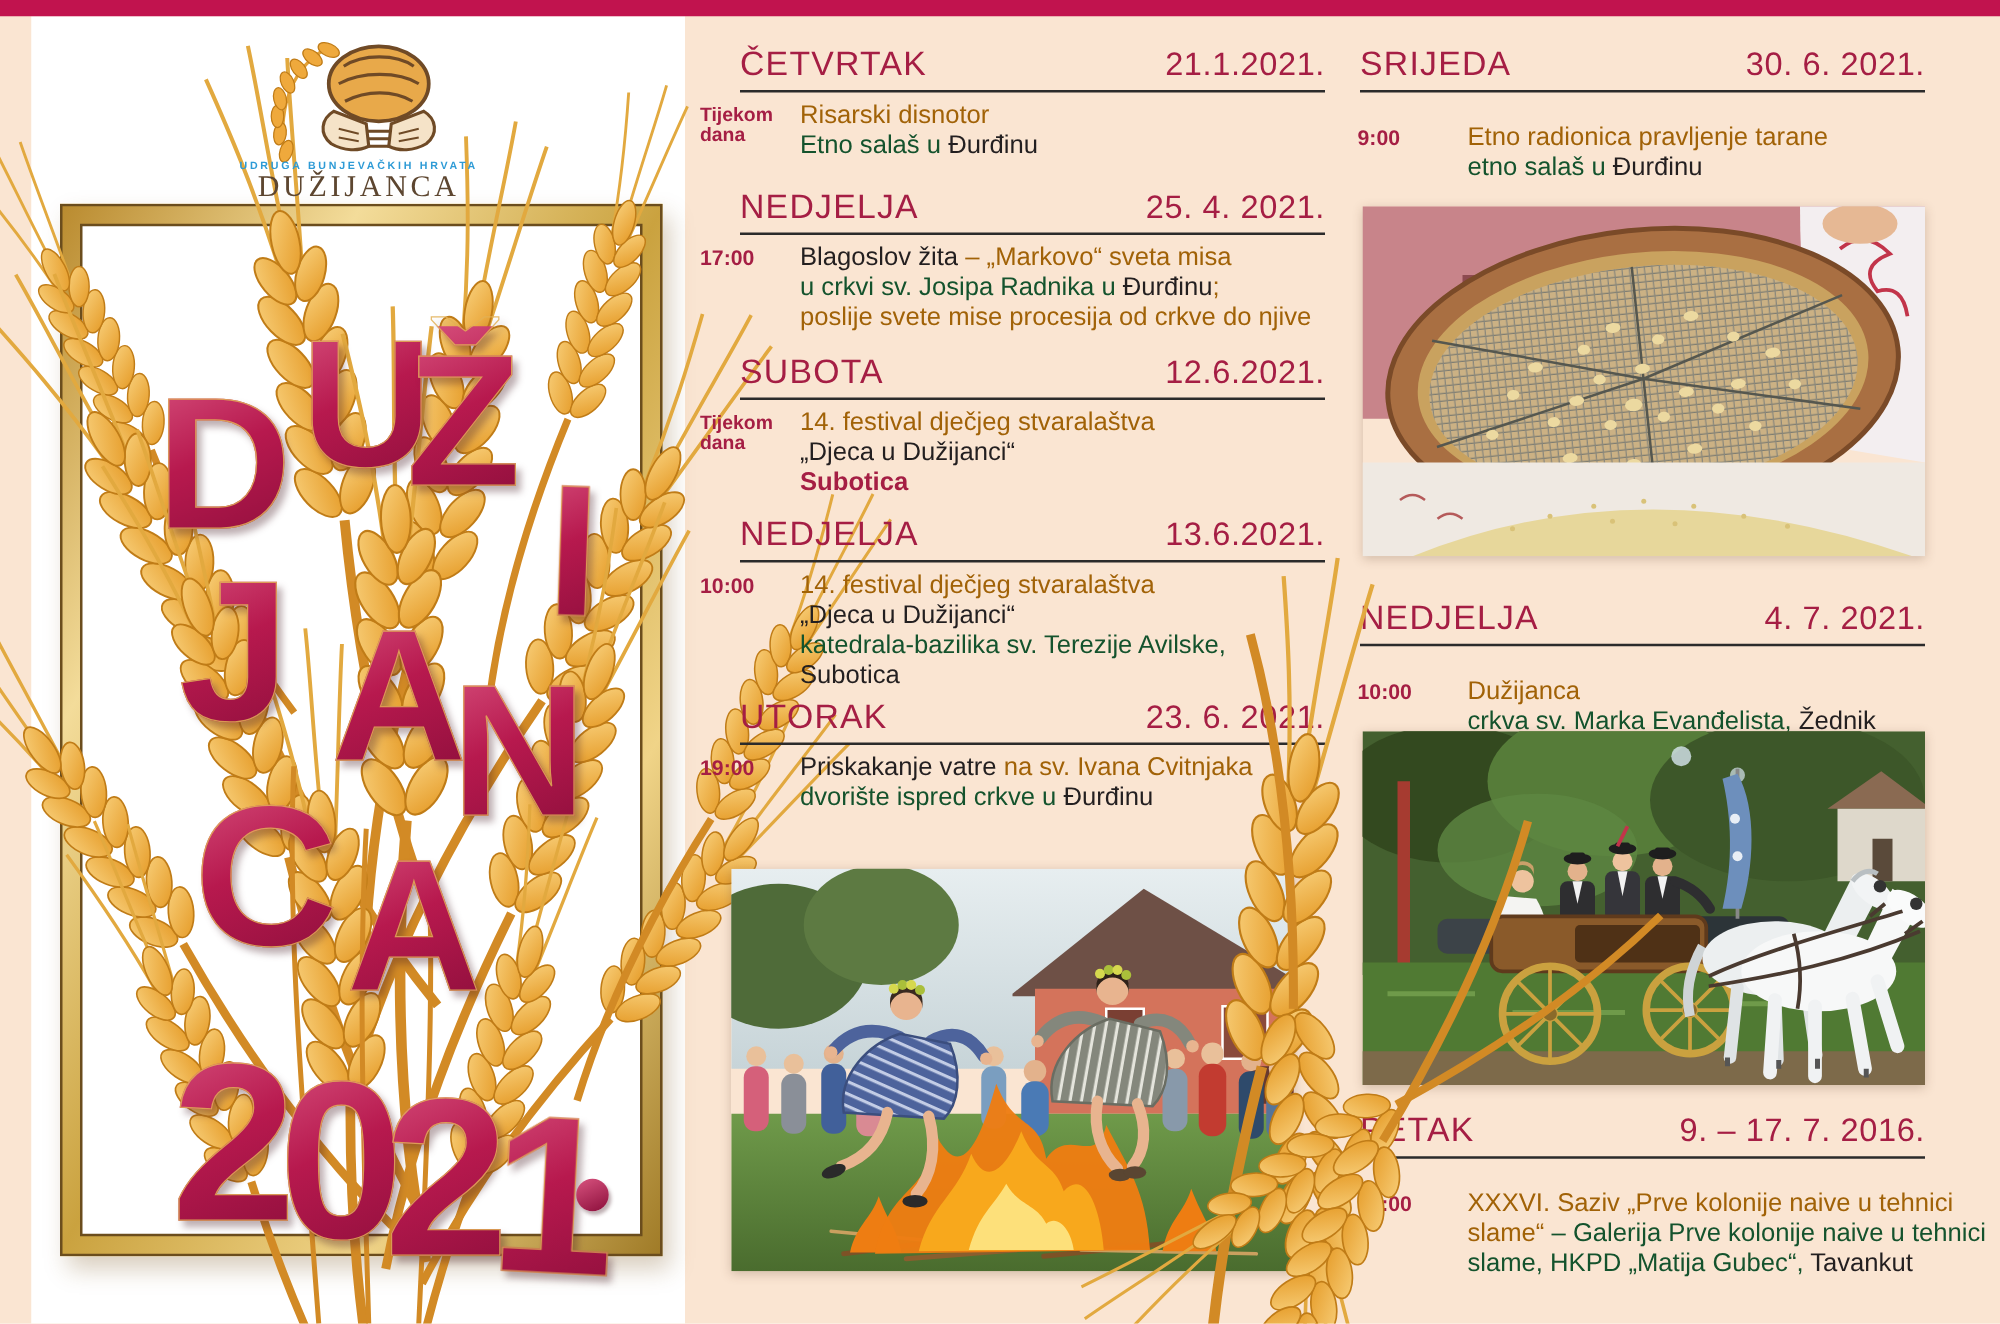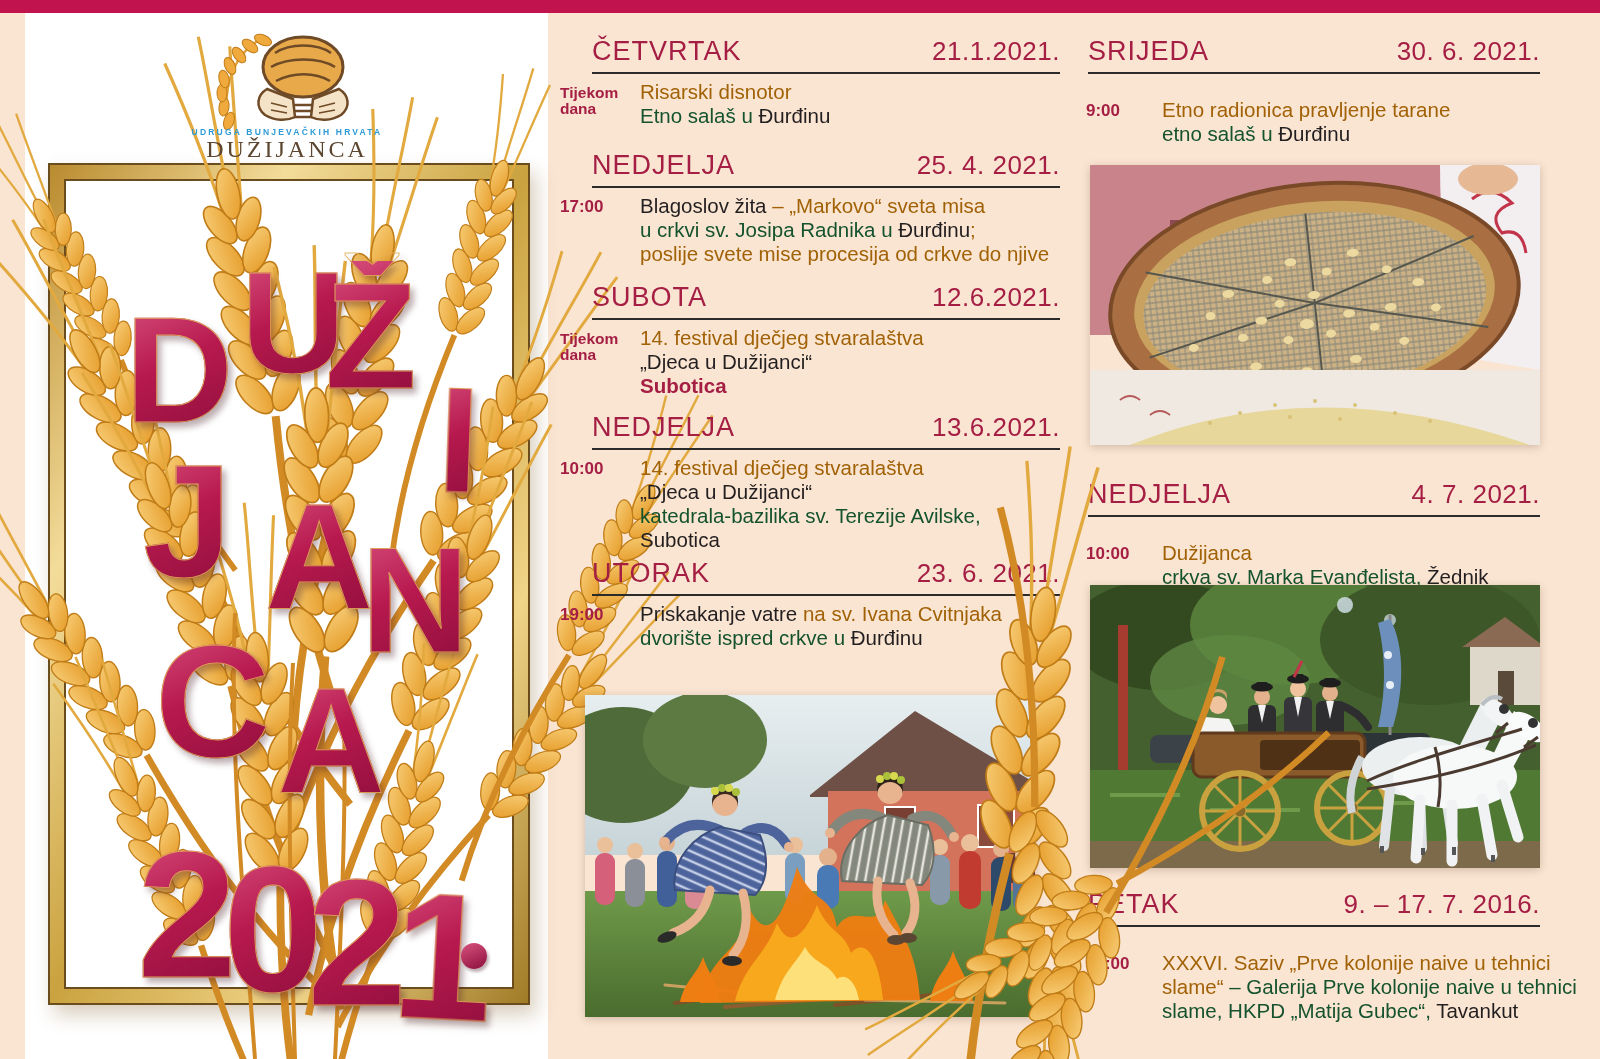--- a/index.html
+++ b/index.html
@@ -29,21 +29,21 @@
   .col-mid{left:560px;top:0;width:500px;height:1059px;}
   .col-right{left:1086px;top:0;width:454px;height:1059px;}
   .event{position:absolute;left:0;width:100%;}
   .ev-head{display:flex;justify-content:space-between;align-items:baseline;
       border-bottom:2px solid #2b2b2b;padding-bottom:5px;}
   .col-mid .ev-head{margin-left:32px;}
   .col-right .ev-head{margin-left:2px;}
   .ev-day{font-size:27px;color:#A51E44;letter-spacing:1px;}
   .ev-date{font-size:26px;color:#A51E44;letter-spacing:.5px;}
   .ev-body{display:grid;grid-template-columns:73px 1fr;column-gap:7px;margin-top:6px;}
-  .col-right .ev-body{grid-template-columns:64px 1fr;column-gap:12px;margin-top:24px;}
+  .col-right .ev-body{grid-template-columns:64px 1fr;column-gap:24px;margin-top:24px;}
   .ev-time{color:#A51E44;font-weight:bold;font-size:17px;line-height:17px;padding-top:4px;}
   .ev-time.small{font-size:15.5px;line-height:16px;padding-top:5px;}
   .ev-lines{white-space:nowrap;}
   .ln{font-size:20.5px;line-height:24px;}
   .seg-k{color:#a16207;}
   .seg-kb{color:#231F20;font-weight:normal;}
   .seg-r{color:#14532d;}
   .seg-rb{color:#A51E44;font-weight:bold;}
   
   .photo{position:absolute;z-index:2;box-shadow:0 2px 8px rgba(90,60,40,.25);}

